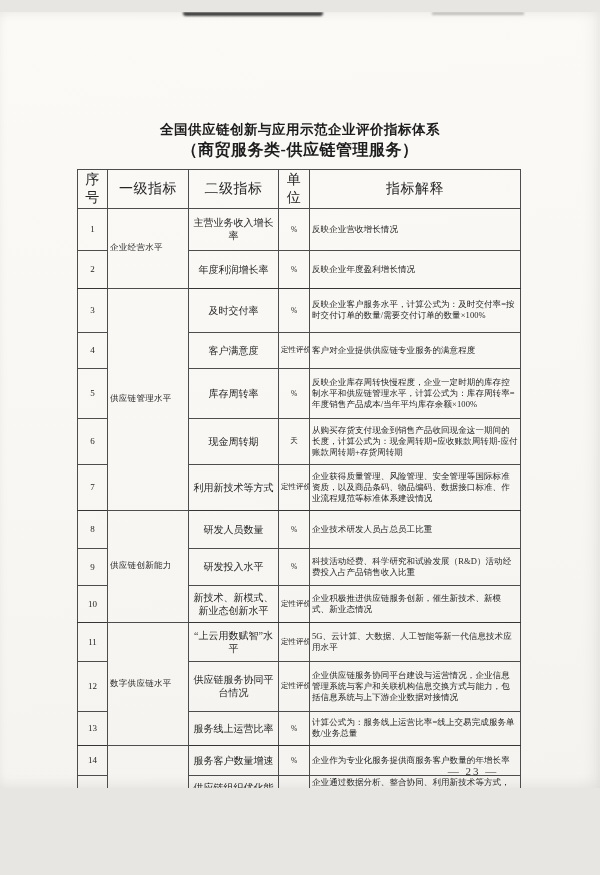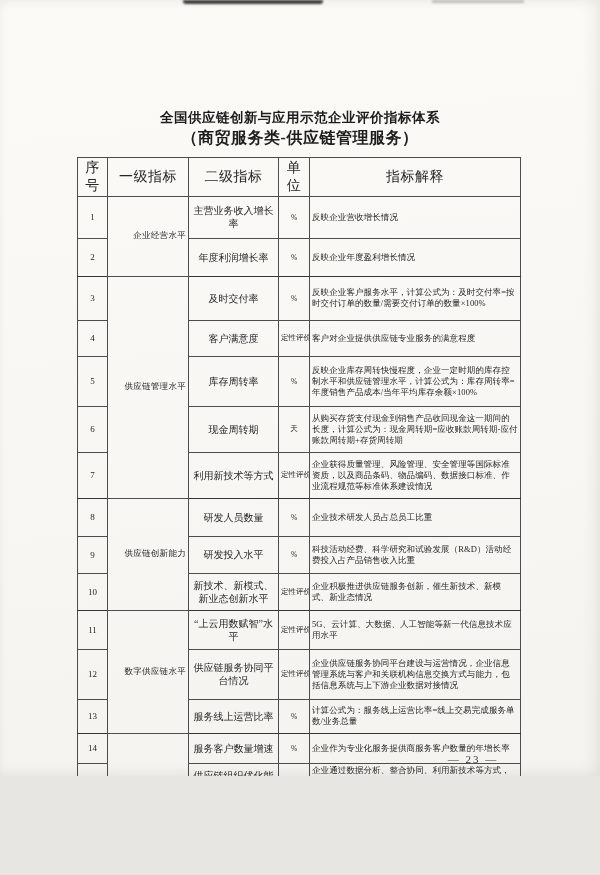--- a/index.html
+++ b/index.html
@@ -1,20 +1,20 @@
 <!DOCTYPE html>
 <html><head>
 <meta charset="utf-8">
 <style>
   html,body{margin:0;padding:0;}
   body{background:#e8e6e2;font-family:"Liberation Serif","DejaVu Serif",serif;}
   .page{
     position:relative;
     width:600px;height:776px;
-    margin:0 auto;
+    margin:12px auto;
     background:linear-gradient(175deg,#fbfaf7 0%,#f8f7f4 55%,#f4f3ef 100%);
     box-shadow:inset -8px 0 14px rgba(0,0,0,0.045), inset 0 -6px 12px rgba(0,0,0,0.03), inset 0 4px 8px rgba(0,0,0,0.025);
     overflow:hidden;
     color:#222;
   }
   
   .smudge-1{position:absolute;top:0;left:183px;width:140px;height:4px;background:#1c1c1c;border-radius:0 0 3px 3px;filter:blur(1px);opacity:.85;}
   .smudge-2{position:absolute;top:0;left:432px;width:92px;height:3px;background:#8f8c86;filter:blur(1.2px);opacity:.5;}
   .titles{padding-top:110px;text-align:center;line-height:1.25;}
   .doc-title{font-size:13.5px;font-weight:bold;letter-spacing:.5px;color:#1d1d1d;}
@@ -29,21 +29,21 @@
   }
   table.indicators td, table.indicators th{
     border:1px solid #4d4d4d;
     vertical-align:middle;
     color:#262626;
     padding:1px 2px;
     overflow:hidden;
   }
   th{font-size:14px;font-weight:normal;text-align:center;color:#1f1f1f;letter-spacing:.5px;}
   td.c-no{font-size:9px;text-align:center;font-family:"Liberation Serif",serif;}
-  td.c-l1{font-size:8.5px;text-align:right;letter-spacing:.3px;}
+  td.c-l1{font-size:8.5px;text-align:left;letter-spacing:.3px;}
   td.c-l2{font-size:10px;text-align:center;padding:1px;line-height:1.3;}
   td.c-unit{font-size:7.5px;text-align:center;padding:0;white-space:nowrap;}
   td.c-desc{font-size:8.5px;text-align:left;padding:2px 4px 2px 5px;line-height:1.32;letter-spacing:.1px;}
   tr.group-end td{border-bottom:1.5px solid #353535;}
   .page-number{
     position:absolute;
     top:753px;left:433px;
     width:80px;
     text-align:center;
     font-size:11px;

